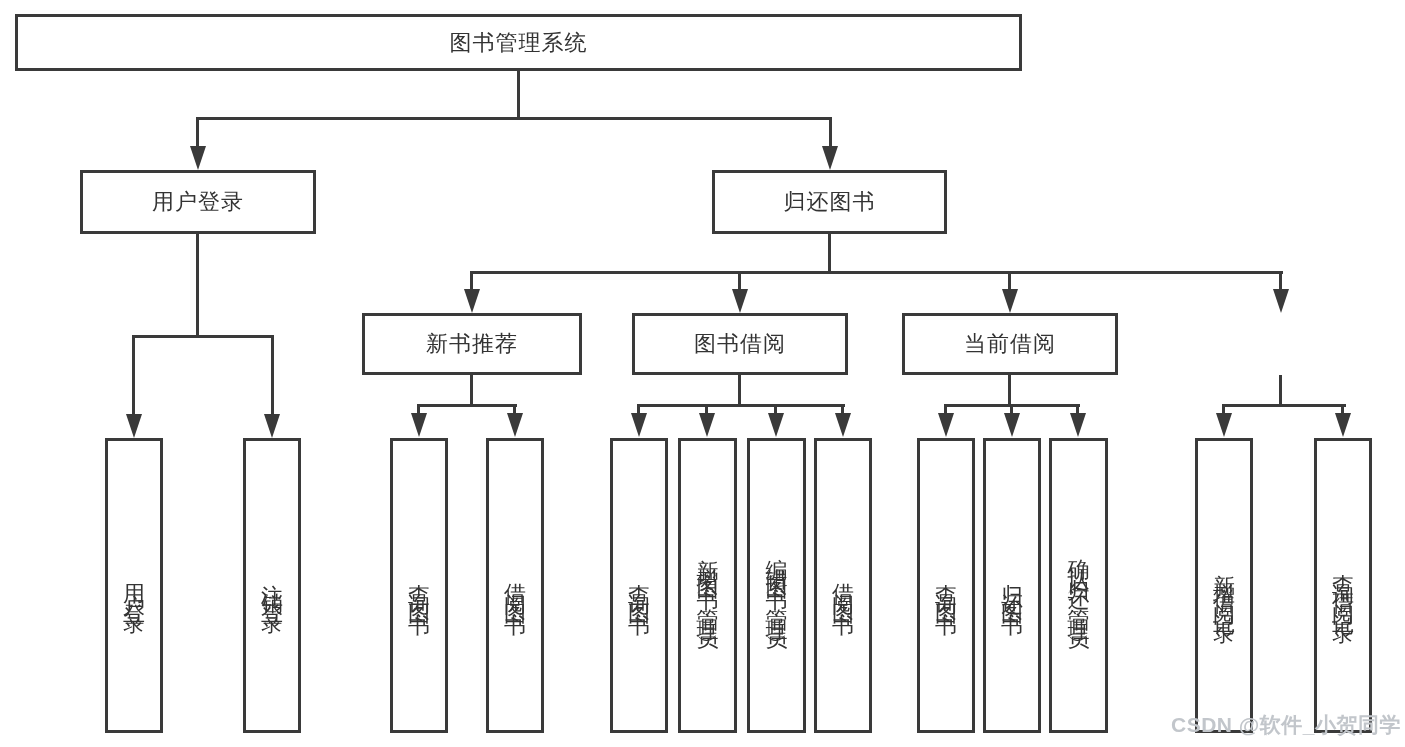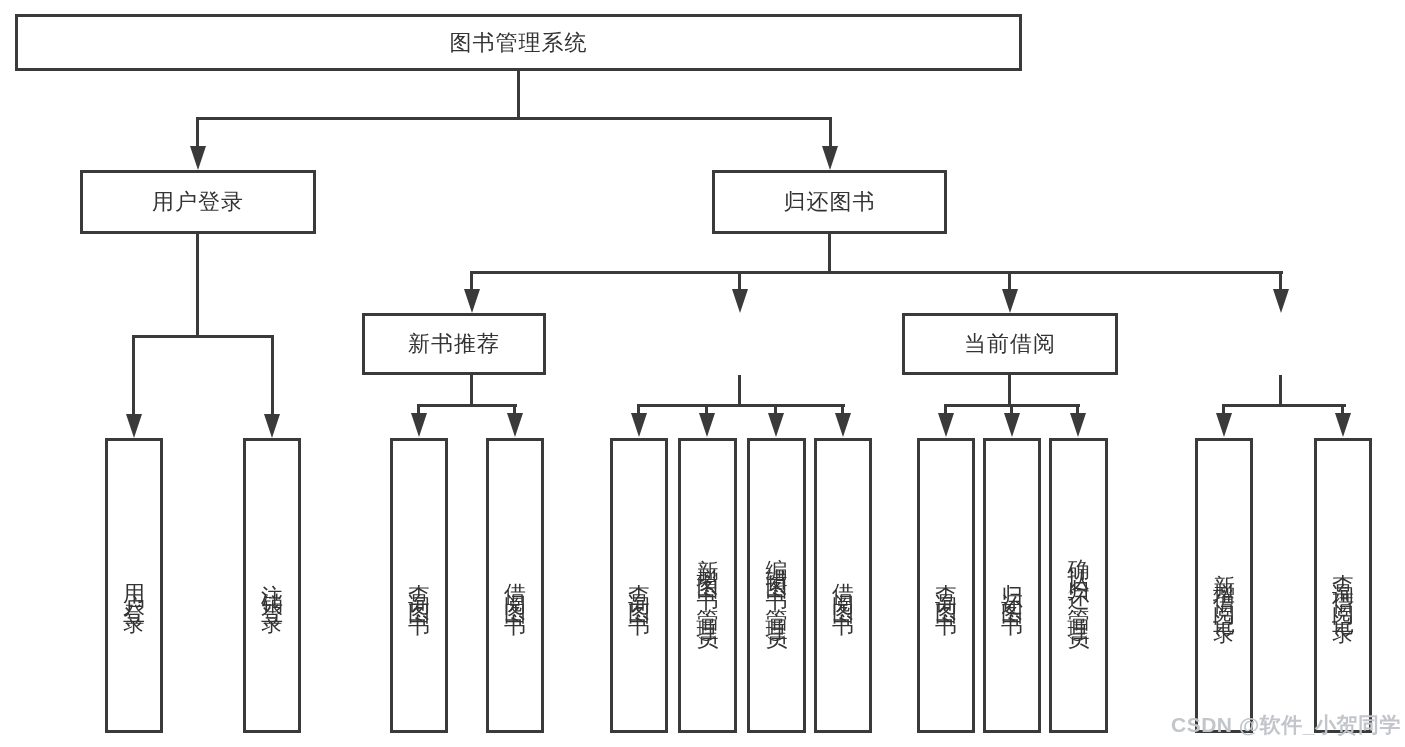--- a/index.html
+++ b/index.html
@@ -97,22 +97,25 @@
   <div class="hline" style="left:470px;top:271px;width:813px;"></div>
   <div class="vline" style="left:470px;top:271px;height:20px;"></div>
   <div class="vline" style="left:738px;top:271px;height:20px;"></div>
   <div class="vline" style="left:1008px;top:271px;height:20px;"></div>
   <div class="vline" style="left:1279px;top:271px;height:20px;"></div>
   <div class="arrow" style="left:464px;top:289px;"></div>
   <div class="arrow" style="left:732px;top:289px;"></div>
   <div class="arrow" style="left:1002px;top:289px;"></div>
   <div class="arrow" style="left:1273px;top:289px;"></div>
 
-  <div class="box l3" style="left:362px;width:184px;">
+  <div class="box l3" style="left:362px;width:220px;">
     <span>新书推荐</span>
+  </div>
+  <div class="box l3" style="left:632px;">
+    <span>图书借阅</span>
   </div>
   <div class="box l3" style="left:902px;">
     <span>当前借阅</span>
   </div>
 
   <div class="vline" style="left:470px;top:375px;height:32px;"></div>
   <div class="hline" style="left:417px;top:404px;width:100px;"></div>
   <div class="vline" style="left:417px;top:404px;height:10px;"></div>
   <div class="vline" style="left:513px;top:404px;height:10px;"></div>
   <div class="arrow" style="left:411px;top:413px;"></div>

